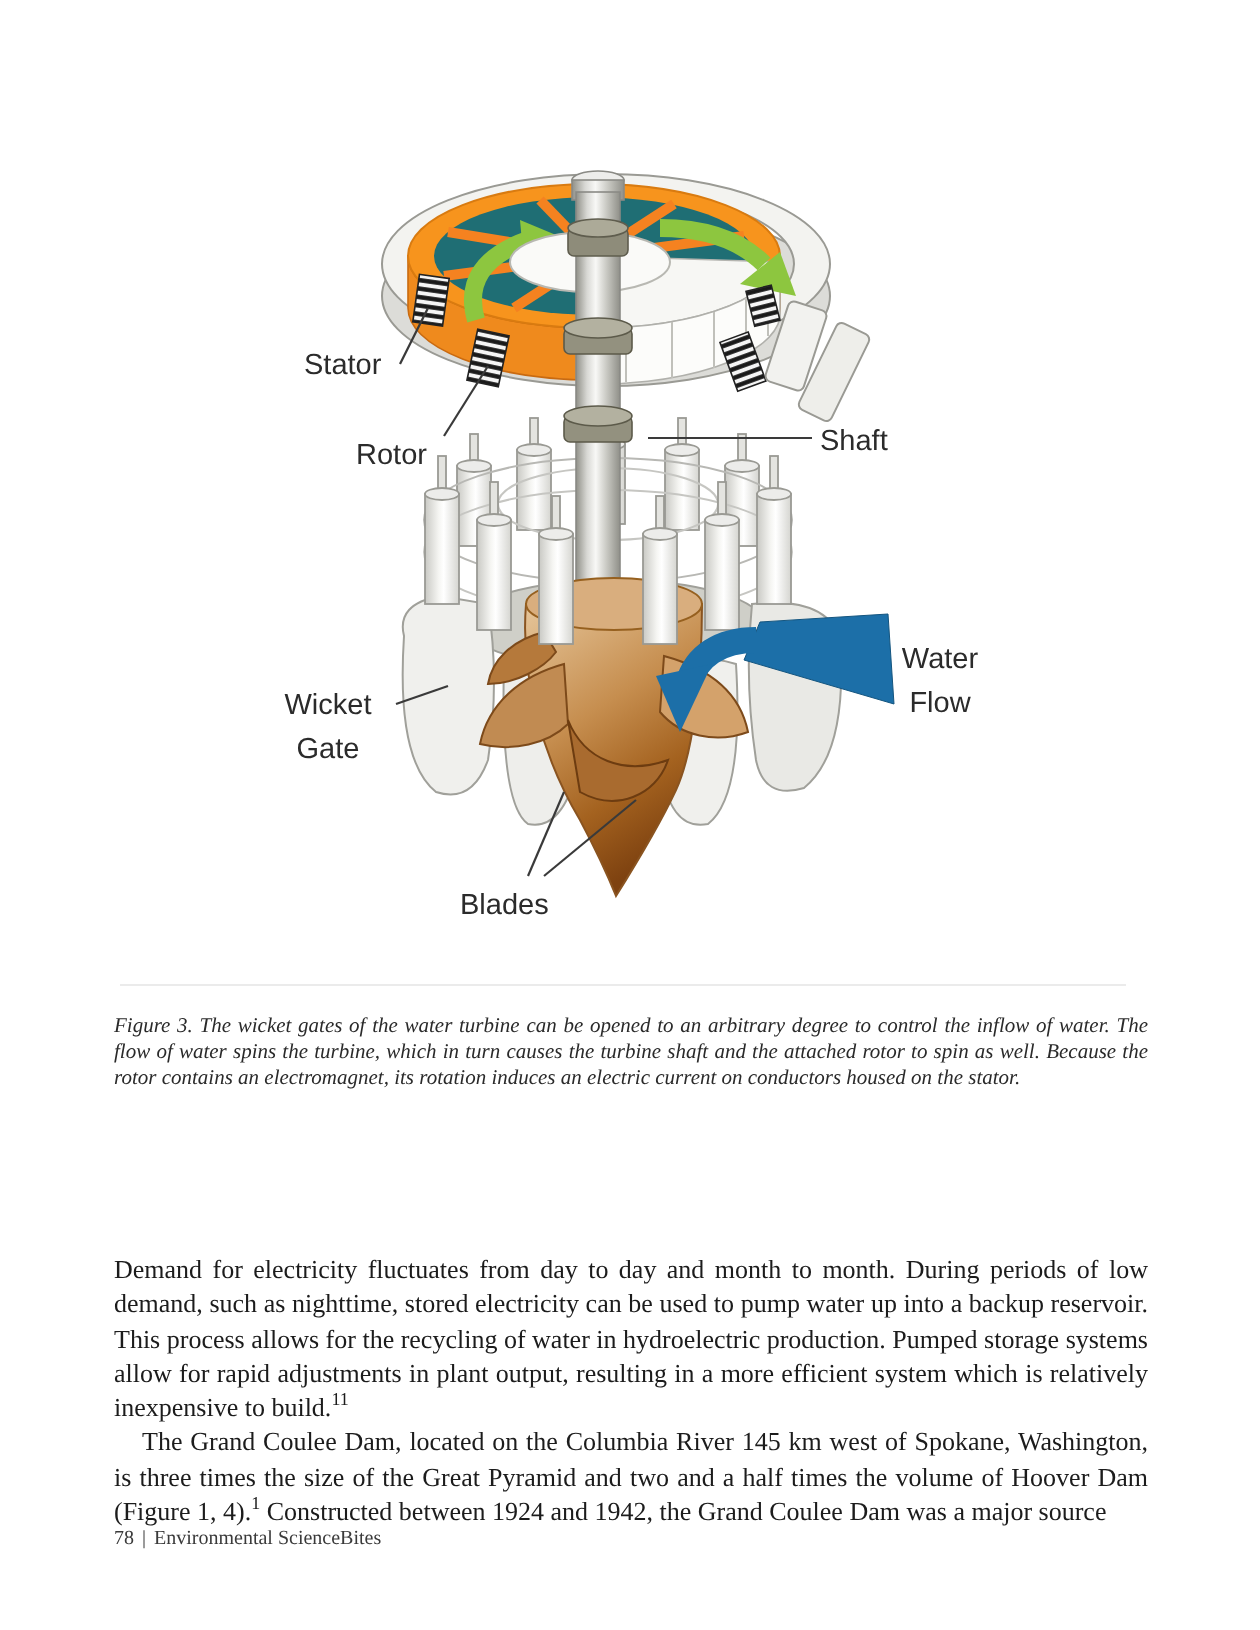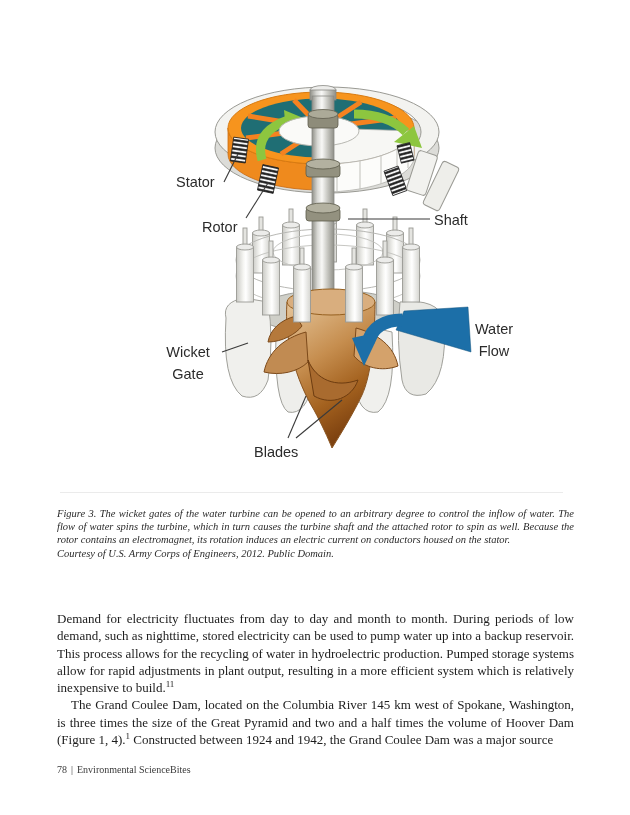--- a/index.html
+++ b/index.html
@@ -1,26 +1,26 @@
 <!DOCTYPE html>
 <html><head>
 <meta charset="utf-8">
 <style>
   html,body{margin:0;padding:0;background:#fff;}
   .page{position:relative;width:630px;height:815px;background:#ffffff;overflow:hidden;
         font-family:"Liberation Serif",serif;color:#1c1c1c;}
-  .figure-wrap{position:absolute;left:156px;top:80px;width:390px;height:390px;}
+  .figure-wrap{position:absolute;left:132px;top:80px;width:390px;height:390px;}
   .fig-label{font-family:"Liberation Sans",sans-serif;font-size:14.5px;fill:#2b2b2b;}
   .leader{stroke:#3a3a3a;stroke-width:1.1;fill:none;}
   .rule{position:absolute;left:60px;top:492px;width:503px;height:1px;background:#ebebeb;}
   .caption{position:absolute;left:57px;top:507px;width:517px;
            font-family:Liberation Serif, serif;font-style:italic;font-size:10.5px;
            line-height:13.2px;color:#2a2a2a;}
   .caption .cap-main{text-align:justify;}
-  .body-text{position:absolute;left:57px;top:610px;width:517px;
+  .body-text{position:absolute;left:57px;top:626px;width:517px;
              font-size:13px;line-height:17.3px;text-align:justify;}
   .body-text p{margin:0;}
   .body-text p.indented{text-indent:14px;}
   sup{font-size:9px;line-height:0;}
   .footer{position:absolute;left:57px;top:764px;font-size:10px;color:#3a3a3a;}
   .footer .sep{padding:0 4px;}
 </style>
 </head>
 <body>
 
@@ -234,21 +234,20 @@
         <text class="fig-label" x="338" y="276" text-anchor="middle">Flow</text>
         <text class="fig-label" x="98" y="377">Blades</text>
       </g>
     </svg>
   </div>
 
   <div class="rule"></div>
 
   <div class="caption">
     <div class="cap-main">Figure 3. The wicket gates of the water turbine can be opened to an arbitrary degree to control the inflow of water. The flow of water spins the turbine, which in turn causes the turbine shaft and the attached rotor to spin as well. Because the rotor contains an electromagnet, its rotation induces an electric current on conductors housed on the stator.</div>
-    <div class="cap-courtesy">Courtesy of U.S. Army Corps of Engineers, 2012. Public Domain.</div>
   </div>
 
   <div class="body-text">
     <p><span>Demand for electricity fluctuates from day to day and month to month. During periods of low demand, such as nighttime, stored electricity can be used to pump water up into a backup reservoir. This process allows for the recycling of water in hydroelectric production. Pumped storage systems allow for rapid adjustments in plant output, resulting in a more efficient system which is relatively inexpensive to build.</span><sup>11</sup></p>
     <p class="indented"><span>The Grand Coulee Dam, located on the Columbia River 145 km west of Spokane, Washington, is three times the size of the Great Pyramid and two and a half times the volume of Hoover Dam (Figure 1, 4).</span><sup>1</sup><span> Constructed between 1924 and 1942, the Grand Coulee Dam was a major source</span></p>
   </div>
 
   <div class="footer">
     <span>78</span><span class="sep">|</span><span>Environmental ScienceBites</span>
   </div>

